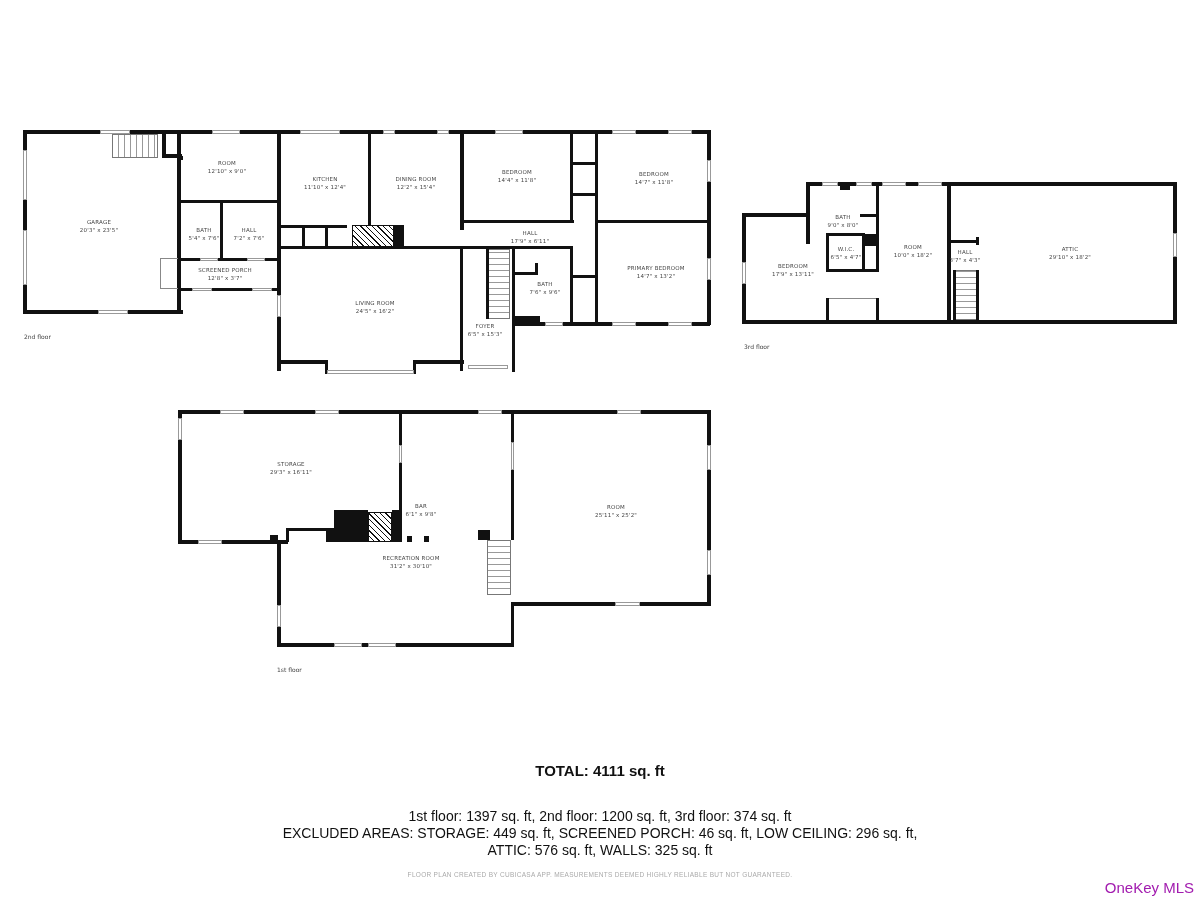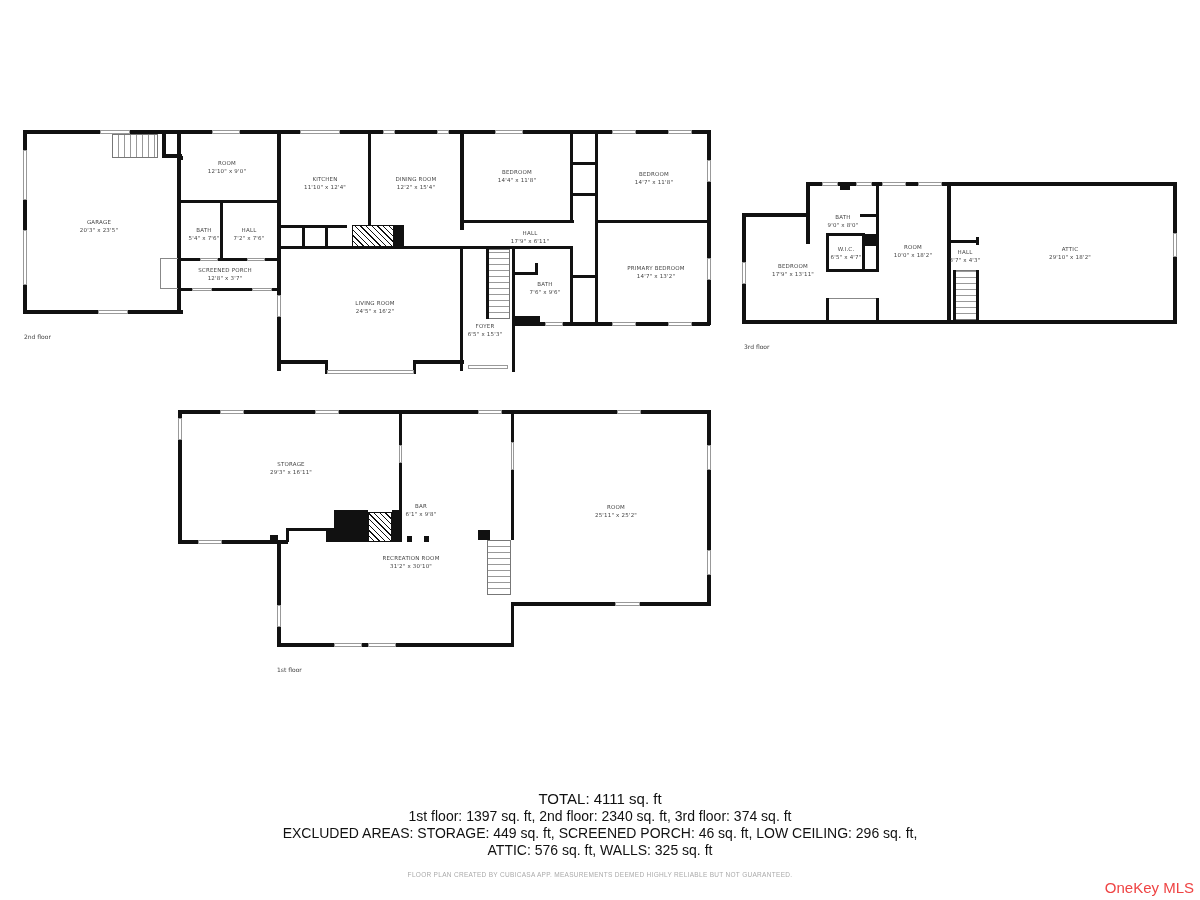--- a/index.html
+++ b/index.html
@@ -11,26 +11,26 @@
     background: repeating-linear-gradient(45deg, #fff 0 3px, #111 3px 4px); }
   .stairs { position:absolute; box-sizing:border-box; border:1px solid #777;
     background: repeating-linear-gradient(0deg, #fff 0 5px, #999 5px 6px); }
   .stairs-v { position:absolute; box-sizing:border-box; border:1px solid #777;
     background: repeating-linear-gradient(90deg, #fff 0 5px, #999 5px 6px); }
   .thin { position:absolute; background:#888; }
   .room-label { position:absolute; transform:translate(-50%,-50%); text-align:center; font-size:5.5px; line-height:8px; color:#444; white-space:nowrap; letter-spacing:0.2px; }
   .room-label .dim { display:block; }
   .floor-label { position:absolute; font-size:6px; color:#444; }
   .summary { position:absolute; left:0; width:1200px; text-align:center; color:#111; font-family:"Liberation Sans", sans-serif; }
-  .total { top:790px; font-size:15px; font-weight:normal; }
+  .total { top:762px; font-size:15px; font-weight:bold; }
   .line1 { top:808px; font-size:14px; }
   .line2 { top:825px; font-size:14px; }
   .line3 { top:842px; font-size:14px; }
   .disclaimer { top:871px; font-size:6.5px; color:#aaa; letter-spacing:0.3px; }
-  .watermark { position:absolute; right:6px; bottom:4px; font-size:15px; color:#ef4444; font-family:"Liberation Sans", sans-serif; }
+  .watermark { position:absolute; right:6px; bottom:4px; font-size:15px; color:#a21caf; font-family:"Liberation Sans", sans-serif; }
 </style>
 </head>
 <body>
 
 <div>
 
   <div class="wall" style="left:23px;top:130px;width:4px;height:184px;"></div>
   <div class="wall" style="left:23px;top:130px;width:156px;height:4px;"></div>
   <div class="wall" style="left:23px;top:310px;width:160px;height:4px;"></div>
   <div class="wall" style="left:177px;top:130px;width:4px;height:184px;"></div>
@@ -281,18 +281,18 @@
   </div>
   <div class="room-label" style="left:616px;top:511px;">
     <span>ROOM</span>
     <span class="dim">25'11" x 25'2"</span>
   </div>
 
   <div class="floor-label" style="left:277px;top:666px;">1st floor</div>
 </div>
 
 <div class="summary total">TOTAL: 4111 sq. ft</div>
-<div class="summary line1">1st floor: 1397 sq. ft, 2nd floor: 2340 sq. ft, 3rd floor: 374 sq. ft</div>
+<div class="summary line1">1st floor: 1397 sq. ft, 2nd floor: 1200 sq. ft, 3rd floor: 374 sq. ft</div>
 <div class="summary line2">EXCLUDED AREAS: STORAGE: 449 sq. ft, SCREENED PORCH: 46 sq. ft, LOW CEILING: 296 sq. ft,</div>
 <div class="summary line3">ATTIC: 576 sq. ft, WALLS: 325 sq. ft</div>
 <div class="summary disclaimer">FLOOR PLAN CREATED BY CUBICASA APP. MEASUREMENTS DEEMED HIGHLY RELIABLE BUT NOT GUARANTEED.</div>
 
 <div class="watermark">OneKey MLS</div>
 
 </body></html>

